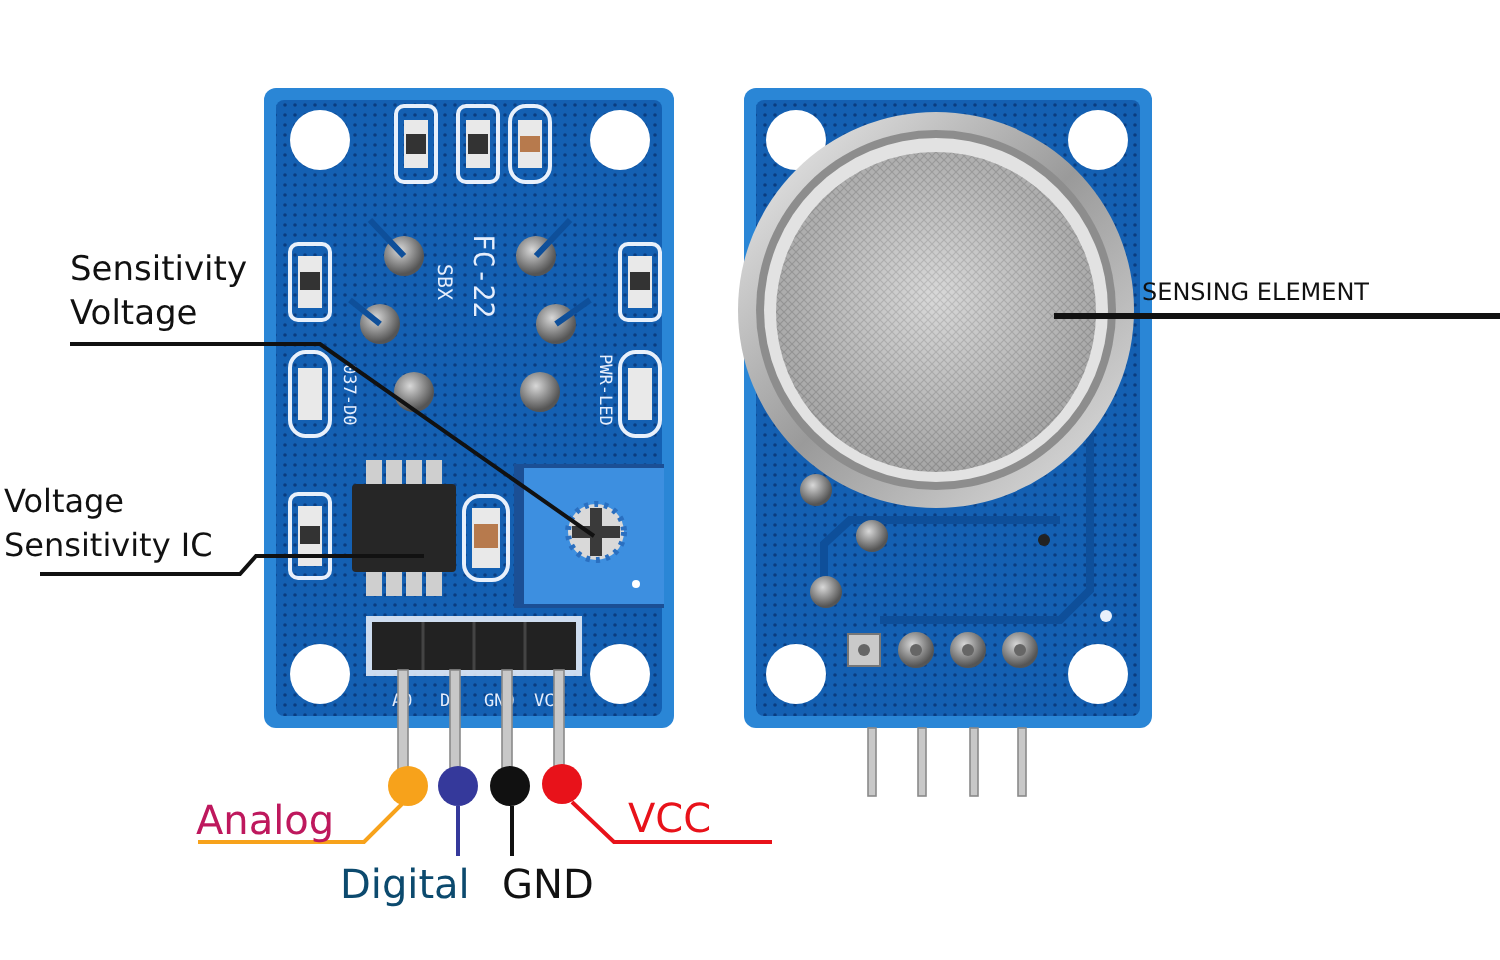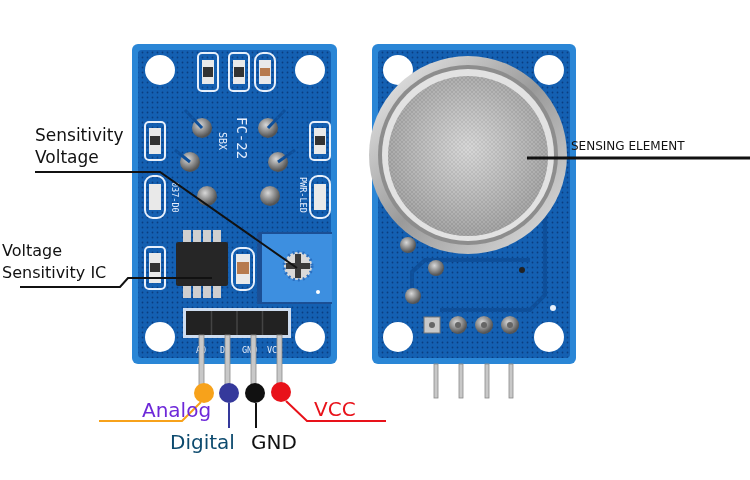--- a/index.html
+++ b/index.html
@@ -3,21 +3,21 @@
 <meta charset="utf-8">
 <style>
   html, body { margin:0; padding:0; background:#ffffff; }
   body { width:750px; height:480px; position:relative; overflow:hidden; font-family:"DejaVu Sans", sans-serif; }
   svg.stage { position:absolute; left:0; top:0; }
   .lbl { position:absolute; white-space:nowrap; line-height:1; }
   .lbl-black { color:#111111; }
   #lbl-sensitivity { left:35px; top:124px; font-size:17px; line-height:22px; }
   #lbl-voltage { left:2px; top:240px; font-size:16px; line-height:22px; }
   #lbl-sensing { left:571px; top:140px; font-size:12px;text-align:right; }
-  #lbl-analog { left:98px; top:400px; font-size:20px; color:#6d28d9;margin-left:44px; }
+  #lbl-analog { left:98px; top:400px; font-size:20px; color:#be185d; }
   #lbl-digital { left:170px; top:432px; font-size:20px; color:#0c4a6e; }
   #lbl-gnd { left:251px; top:432px; font-size:20px; color:#111111; }
   #lbl-vcc { left:314px; top:399px; font-size:20px; color:#e8121a; }
   .silk { font-family:"DejaVu Sans Mono", monospace; fill:#e6eefc; }
 </style>
 </head>
 <body>
 
 <svg class="stage" width="750" height="480" viewBox="0 0 750 480">
   <defs>

